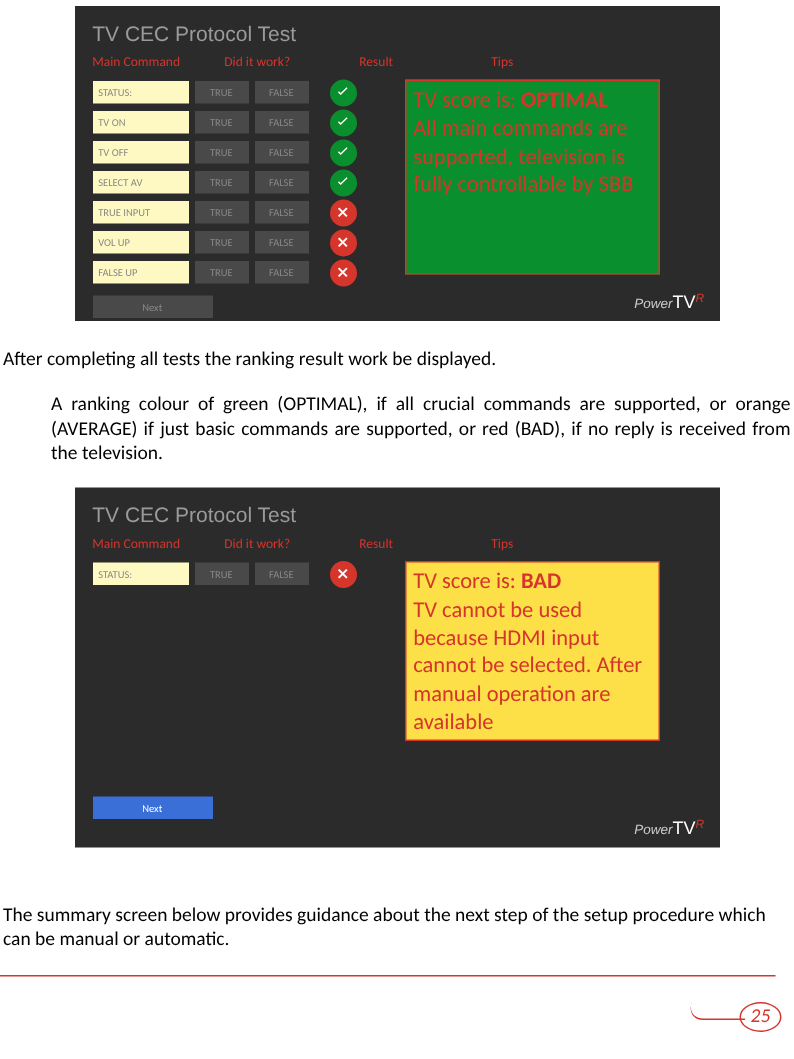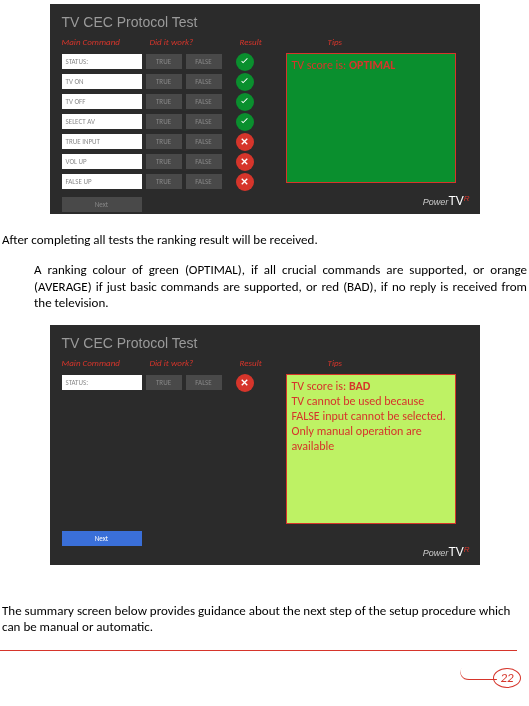--- a/index.html
+++ b/index.html
@@ -23,32 +23,31 @@
       font-size: 14px;
       font-weight: 400;
       margin-bottom: 6px;
       font-family: Arial, sans-serif;
     }
     .sh-headers {
       display: flex;
       color: #d6352b;
       font-size: 9px;
       margin-bottom: 6px;
-      font-style: italic;
     }
     .sh-headers > div:nth-child(1) { width: 88px; }
     .sh-headers > div:nth-child(2) { width: 90px; }
     .sh-headers > div:nth-child(3) { width: 54px; }
     .sh-headers > div:nth-child(4) { flex: 1; margin-left: 34px; }
     .sh-body { display: flex; gap: 6px; }
     .sh-left { display: flex; flex-direction: column; gap: 3px; }
     .cmd-row { display: flex; align-items: center; gap: 4px; height: 17px; }
     .cmd-label {
-      width: 80px;
-      background: #ffffff;
+      width: 64px;
+      background: #fef9c3;
       color: #888;
       font-size: 7px;
       padding: 3px 4px;
       text-align: left;
     }
     .tf-btn {
       width: 36px;
       background: #494949;
       color: #888;
       font-size: 7px;
@@ -73,26 +72,26 @@
       background: #494949;
       color: #888;
       font-size: 7px;
       padding: 3px 4px;
       text-align: center;
     }
     .next-btn.active { background: #3a6fd8; color: #fff; }
     .tips-box {
       border: 1px solid #d6352b;
       padding: 4px 5px;
-      font-size: 12px;
+      font-size: 15px;
       line-height: 1.25;
       color: #d6352b;
     }
     .tips-box.green { background: #0a8f2e; width: 170px; height: 130px; }
-    .tips-box.red { background: #bef264; width: 170px; height: 150px; }
+    .tips-box.red { background: #fde047; width: 170px; height: 120px; }
     .tips-label { color: #d6352b; }
     .tips-score { font-weight: bold; }
     .tips-box.green .tips-label, .tips-box.green .tips-text { color: #d6352b; }
     .tips-box.red .tips-label, .tips-box.red .tips-text { color: #d6352b; }
     .logo {
       position: absolute;
       right: 10px;
       bottom: 6px;
       color: #ccc;
       font-size: 9px;
@@ -228,28 +227,29 @@
             </svg>
           </div>
       </div>
       <div class="cmd-row next-row">
         <div class="next-btn">Next</div>
       </div>
     </div>
     <div style="width:20px"></div>
     <div class="tips-box green">
       <span class="tips-label">TV score is: </span><span class="tips-score">OPTIMAL</span>
+      <div class="tips-text">All main commands are supported, television is fully controllable by SBB</div>
     </div>
   </div>
   <div class="logo">
     <span>Power</span><span class="tv">TV</span><span class="r">R</span>
   </div>
 </div>
 
-<p class="para">After completing all tests the ranking result will be received.</p>
+<p class="para">After completing all tests the ranking result work be displayed.</p>
 <p class="para justify">A ranking colour of green (OPTIMAL), if all crucial commands are  supported, or orange (AVERAGE) if just basic commands are supported, or red (BAD), if no reply is received from the television.</p>
 
 <div class="screenshot second">
   <div class="sh-title">TV CEC Protocol Test</div>
   <div class="sh-headers">
     <div>Main Command</div>
     <div>Did it work?</div>
     <div>Result</div>
     <div>Tips</div>
   </div>
@@ -266,28 +266,28 @@
           </div>
       </div>
       <div style="height:130px"></div>
       <div class="cmd-row next-row">
         <div class="next-btn active">Next</div>
       </div>
     </div>
     <div style="width:20px"></div>
     <div class="tips-box red">
       <span class="tips-label">TV score is: </span><span class="tips-score">BAD</span>
-      <div class="tips-text">TV cannot be used because FALSE input cannot be selected. Only manual operation are available</div>
+      <div class="tips-text">TV cannot be used because HDMI input cannot be selected. After manual operation are available</div>
     </div>
   </div>
   <div class="logo">
     <span>Power</span><span class="tv">TV</span><span class="r">R</span>
   </div>
 </div>
 
 <div style="height:20px"></div>
 <p class="para">The summary screen below provides guidance about the next step of the setup procedure which can be manual or automatic.</p>
 
 <div class="footer">
   <hr>
   <div class="swoosh"></div>
-  <div class="page-num">22</div>
+  <div class="page-num">25</div>
 </div>
 
 </body></html>

